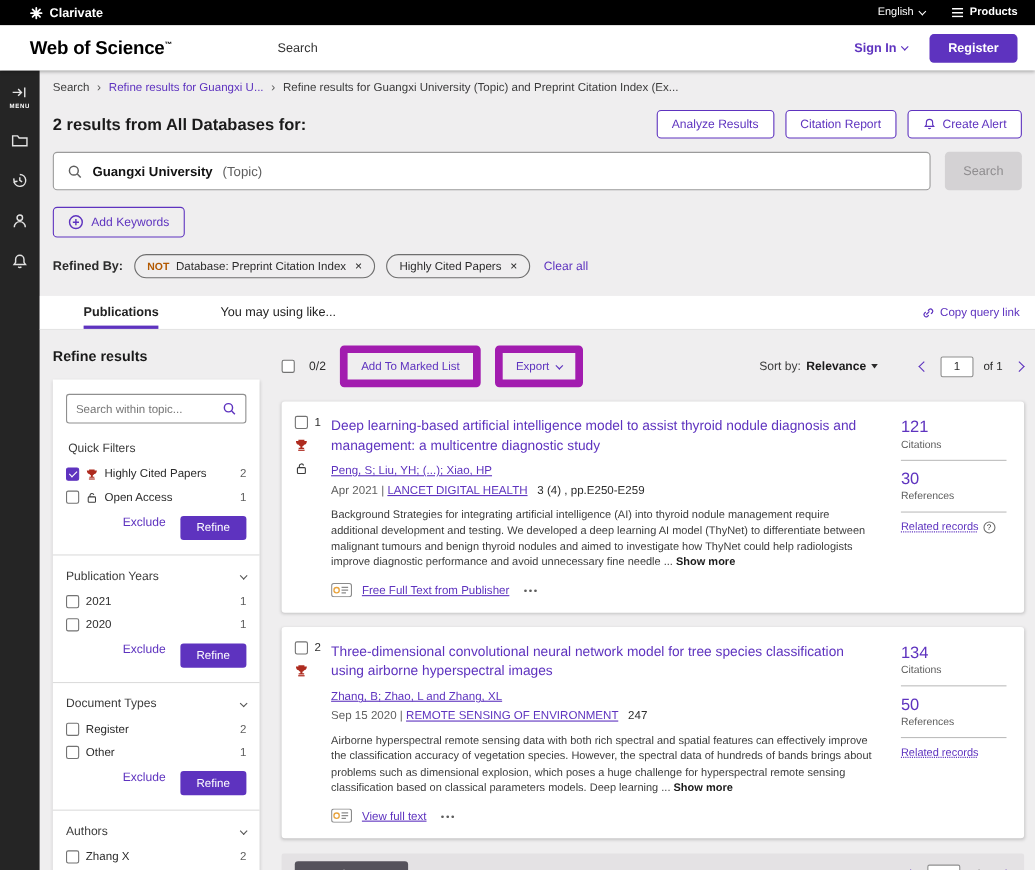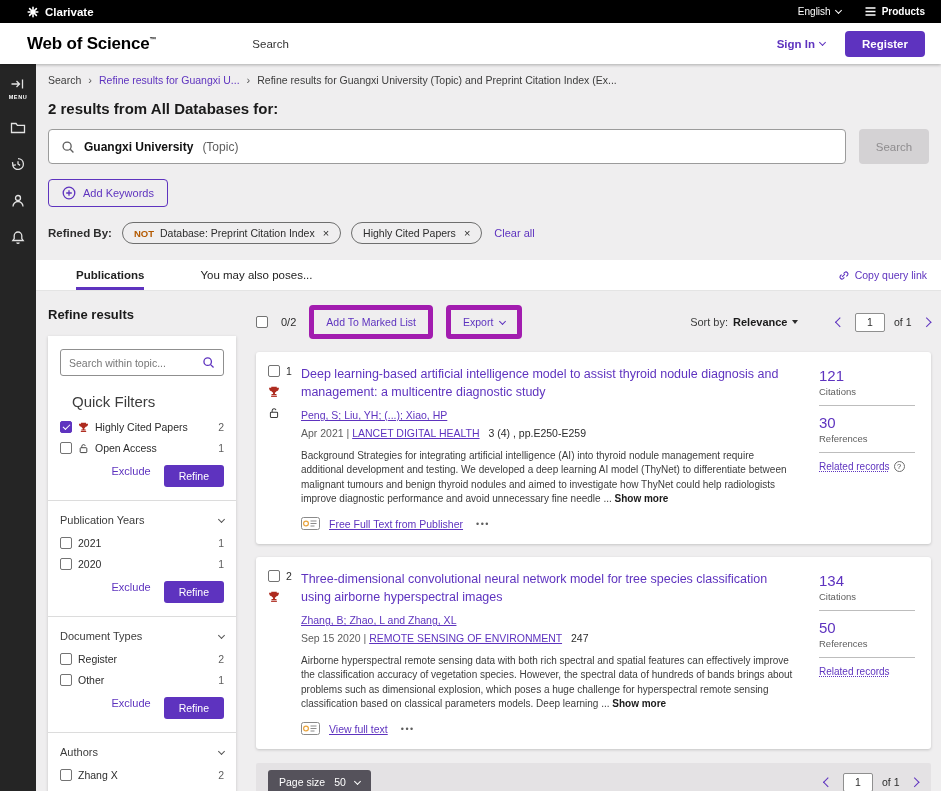--- a/index.html
+++ b/index.html
@@ -75,40 +75,40 @@
 
   .main{flex:1;display:flex;gap:20px;padding:14px 10px 0 12px;min-height:0;overflow:hidden}
 
   
   .refine-col{width:188px;flex-shrink:0}
   .refine-title{font-size:13px;font-weight:700;margin:2px 0 14px;color:#1a1a1a}
   .refine-card{background:#fff;box-shadow:0 1px 3px rgba(0,0,0,.18);padding:13px 12px 20px}
   .rf-search{display:flex;align-items:center;border:1px solid #8f8f8f;border-radius:3px;height:27px;padding:0 8px;gap:6px;background:#fff}
   .rf-search input{border:none;outline:none;flex:1;min-width:0;font-size:10.5px;font-family:"Liberation Sans",sans-serif;color:#333;background:transparent}
   .rf-search input::placeholder{color:#767676}
-  .rf-sec-label{font-size:15px;color:#3c3c3c;margin:17px 12px 11px}
+  .rf-sec-label{font-size:11px;color:#3c3c3c;margin:17px 2px 11px}
   .rf-sec-head{display:flex;align-items:center;justify-content:space-between;font-size:11px;color:#3c3c3c;margin:1px 0 11px;cursor:pointer}
   .rf-sec-head .chev{color:#555}
   .rf-item{display:flex;align-items:center;gap:6px;margin-bottom:9px;font-size:10.5px;color:#2c2c2c;cursor:pointer}
   .rf-label{flex:1;overflow:hidden;text-overflow:ellipsis;white-space:nowrap}
   .rf-count{color:#5e5e5e}
   .rf-actions{display:flex;justify-content:flex-end;align-items:flex-start;gap:13px;margin-top:11px}
   .exclude-link{color:#5e33bf;font-size:11px;text-decoration:none}
   .refine-btn{background:#5e33bf;color:#fff;border:none;border-radius:3px;font-size:10.5px;padding:5px 15px}
   .rf-divider{border:none;border-top:1px solid #dcdcdc;margin:13px -12px}
 
   .cb{width:12px;height:12px;border:1px solid #737373;border-radius:2px;background:#fff;flex-shrink:0;display:inline-block;position:relative;cursor:pointer}
   .cb.checked{background:#5e33bf;border-color:#5e33bf}
   .cb.checked::after{content:"";position:absolute;left:1.6px;top:2.4px;width:6.4px;height:3.2px;border-left:1.6px solid #fff;border-bottom:1.6px solid #fff;transform:rotate(-45deg)}
 
   
   .results-col{flex:1;min-width:0;display:flex;flex-direction:column}
   .toolbar{display:flex;align-items:center;gap:13px;margin:0 0 13px}
   .sel-count{font-size:11px;color:#2c2c2c}
-  .tb-btn{border:5px solid #a21caf;color:#5e33bf;background:transparent;border-radius:4px;font-size:10.5px;padding:6px 12px;display:inline-flex;align-items:center;gap:7px}
+  .tb-btn{border:7px solid #a21caf;color:#5e33bf;background:transparent;border-radius:4px;font-size:10.5px;padding:6px 12px;display:inline-flex;align-items:center;gap:7px}
   .sort{margin-left:auto;font-size:11px;color:#3c3c3c;display:flex;align-items:center;gap:5px}
   .sort-value{font-weight:700;color:#1a1a1a}
   .pager{display:flex;align-items:center;gap:9px;margin-left:24px}
   .pg-btn{border:none;background:none;color:#5e33bf;display:flex;align-items:center;padding:2px}
   .pg-btn .chev{width:6.5px;height:6.5px;border-width:1.6px}
   .pg-box{width:30px;height:19px;background:#fff;border:1px solid #8f8f8f;border-radius:2px;font-size:10.5px;display:flex;align-items:center;justify-content:center;color:#2c2c2c}
   .pg-of{font-size:10.5px;color:#2c2c2c}
 
   .card{background:#fff;border-radius:3px;box-shadow:0 1px 3px rgba(0,0,0,.18);padding:13px 16px 14px 12px;display:flex;margin-bottom:13px}
   .gutter{width:33px;flex-shrink:0;display:flex;flex-direction:column;align-items:flex-start;gap:9px}
@@ -234,20 +234,35 @@
       <div class="breadcrumb">
         <a class="crumb-plain">Search</a>
         <span class="crumb-sep">›</span>
         <a class="crumb-link">Refine results for Guangxi U...</a>
         <span class="crumb-sep">›</span>
         <span>Refine results for Guangxi University (Topic) and Preprint Citation Index (Ex...</span>
       </div>
 
       <div class="results-header">
         <h1 class="results-title">2 results from All Databases for:</h1>
+        <div class="rh-buttons">
+          <button class="btn-outline">Analyze Results</button>
+          <button class="btn-outline">Citation Report</button>
+          <button class="btn-outline">
+            <span class="rail-icon">
+                <svg width="12" height="12" viewBox="0 0 16 16">
+                  <g stroke="#5e33bf" stroke-width="1.4" fill="none">
+                    <path d="M8 2a3.8 3.8 0 0 1 3.8 3.8v2.7L13.2 10.5H2.8L4.2 8.5V5.8A3.8 3.8 0 0 1 8 2z"></path>
+                    <path d="M6.7 12.4a1.4 1.4 0 0 0 2.6 0"></path>
+                  </g>
+                </svg>
+              </span>
+            <span>Create Alert</span>
+          </button>
+        </div>
       </div>
 
       <div class="search-row">
         <div class="search-box">
           <span class="rail-icon">
               <svg width="14" height="14" viewBox="0 0 16 16">
                 <g stroke="#5e5e5e" stroke-width="1.5" fill="none">
                   <circle cx="7" cy="7" r="4.6"></circle>
                   <path d="M10.6 10.6L14.2 14.2"></path>
                 </g>
@@ -282,21 +297,21 @@
         </span>
         <span class="chip">
           <span>Highly Cited Papers</span>
           <button class="chip-x">×</button>
         </span>
         <a class="clear-all">Clear all</a>
       </div>
 
       <div class="tabs-bar">
         <div class="tab active">Publications</div>
-        <div class="tab">You may also poses...</div>
+        <div class="tab">You may using like...</div>
         <a class="copy-query">
           <span class="rail-icon">
               <svg width="13" height="13" viewBox="0 0 14 14">
                 <g stroke="#5e33bf" stroke-width="1.2" fill="none">
                   <path d="M5.5 8.5l3-3"></path>
                   <path d="M4.9 6.1L3.6 7.4a2.15 2.15 0 0 0 3 3l1.3-1.3"></path>
                   <path d="M7.1 4.9l1.3-1.3a2.15 2.15 0 0 1 3 3L10.1 7.9"></path>
                 </g>
               </svg>
             </span>

